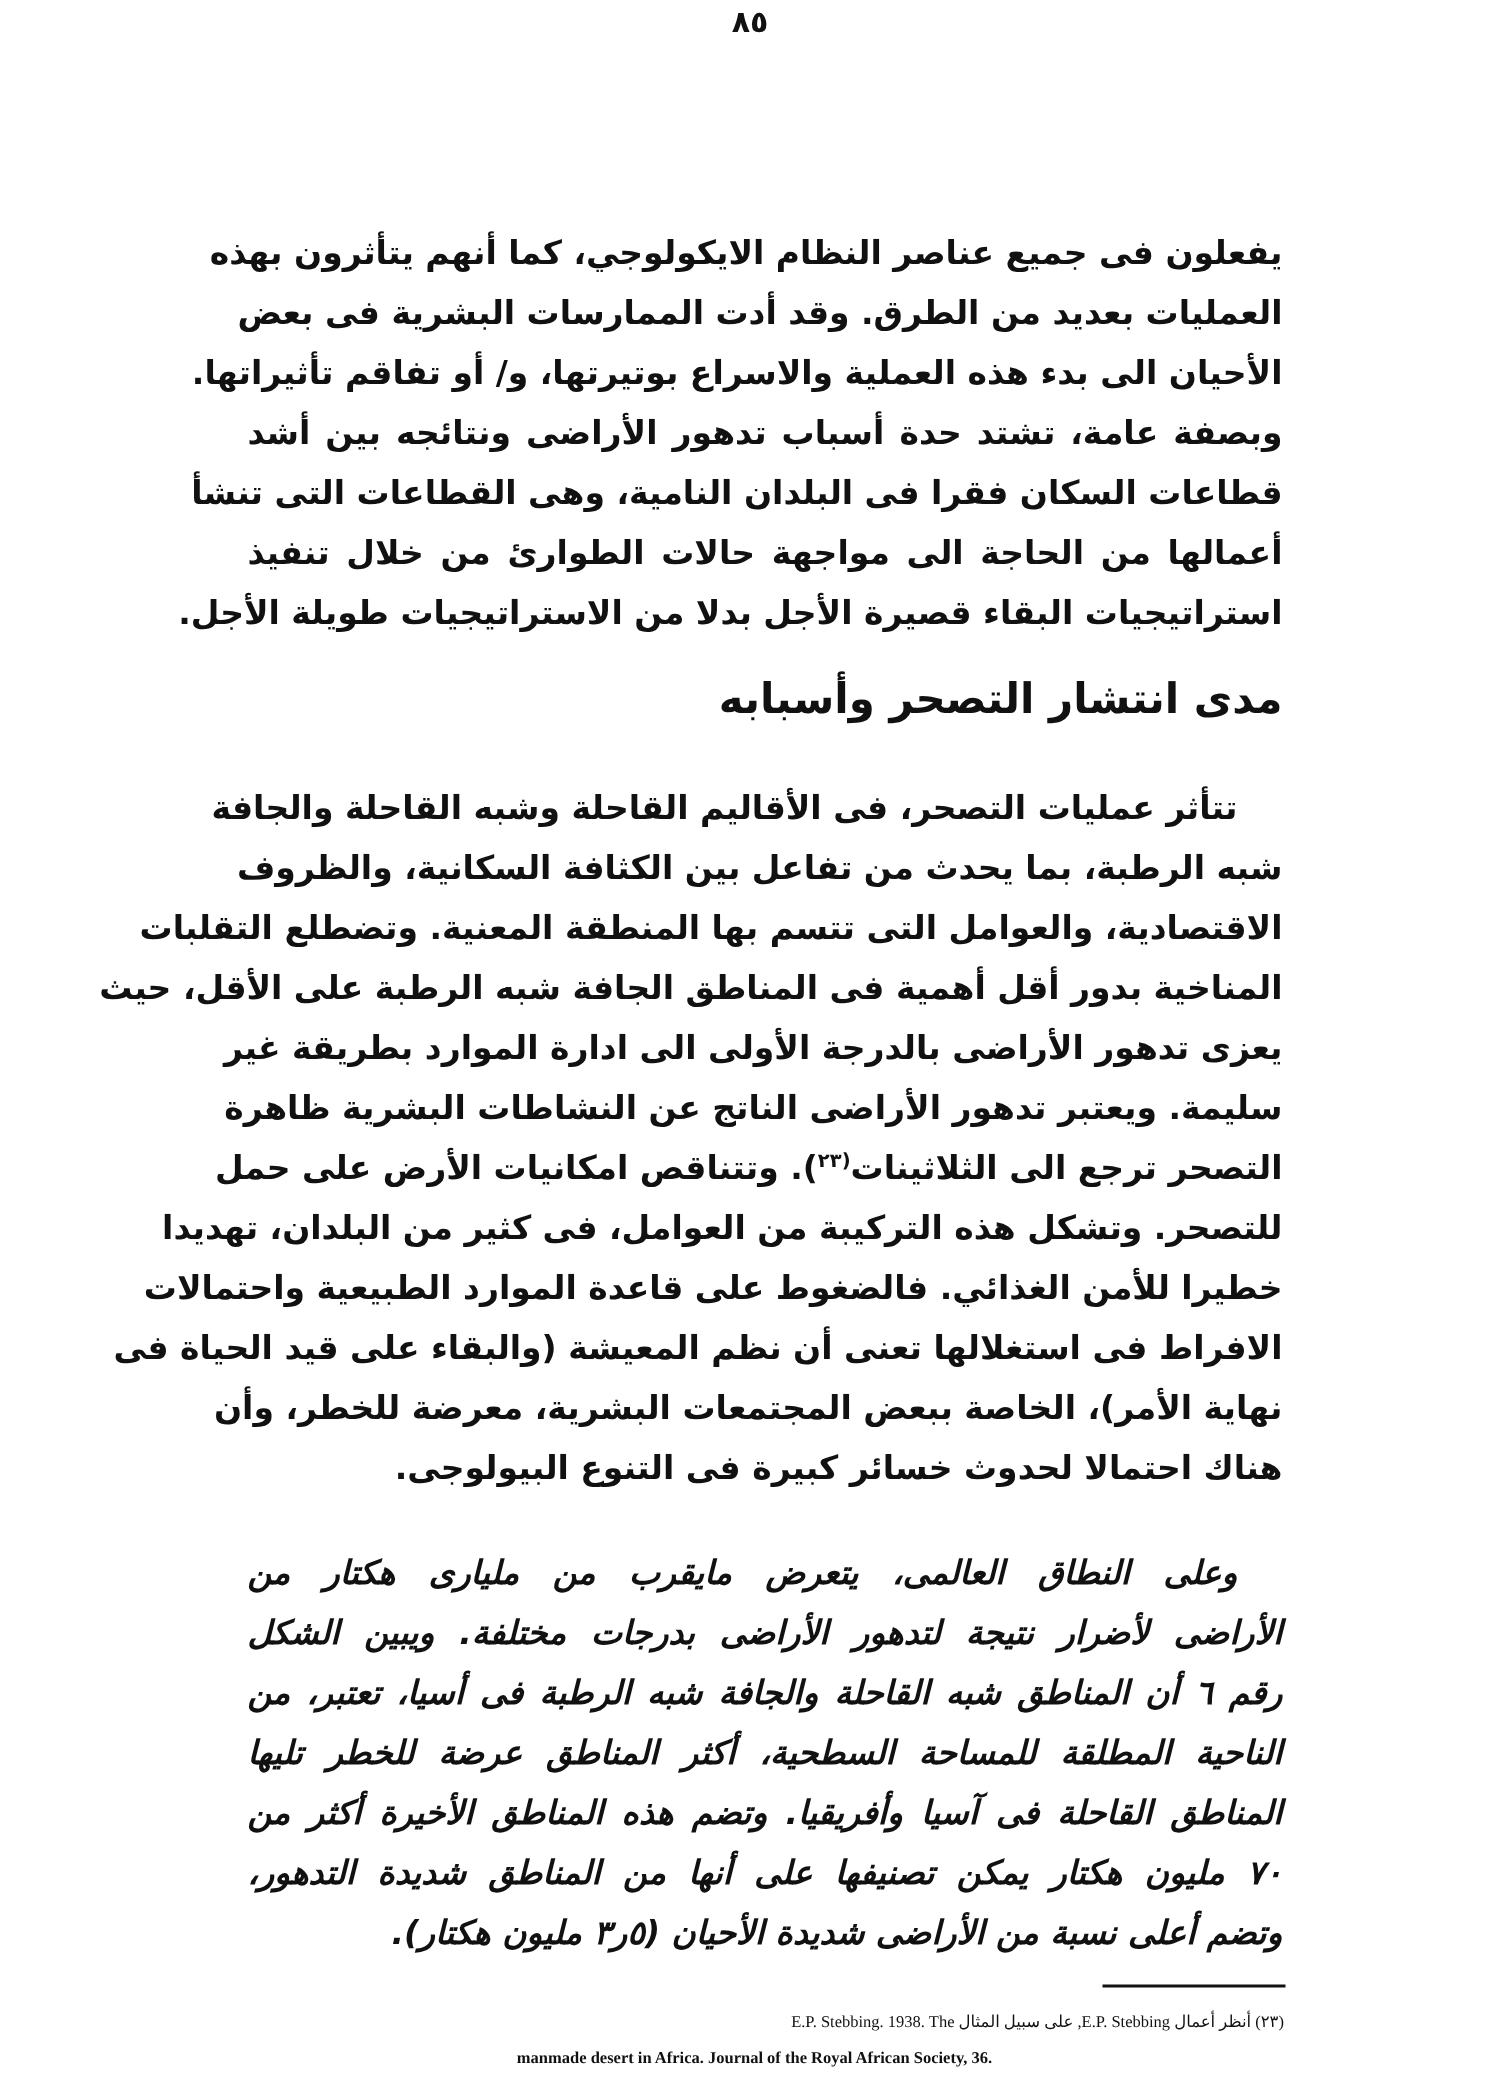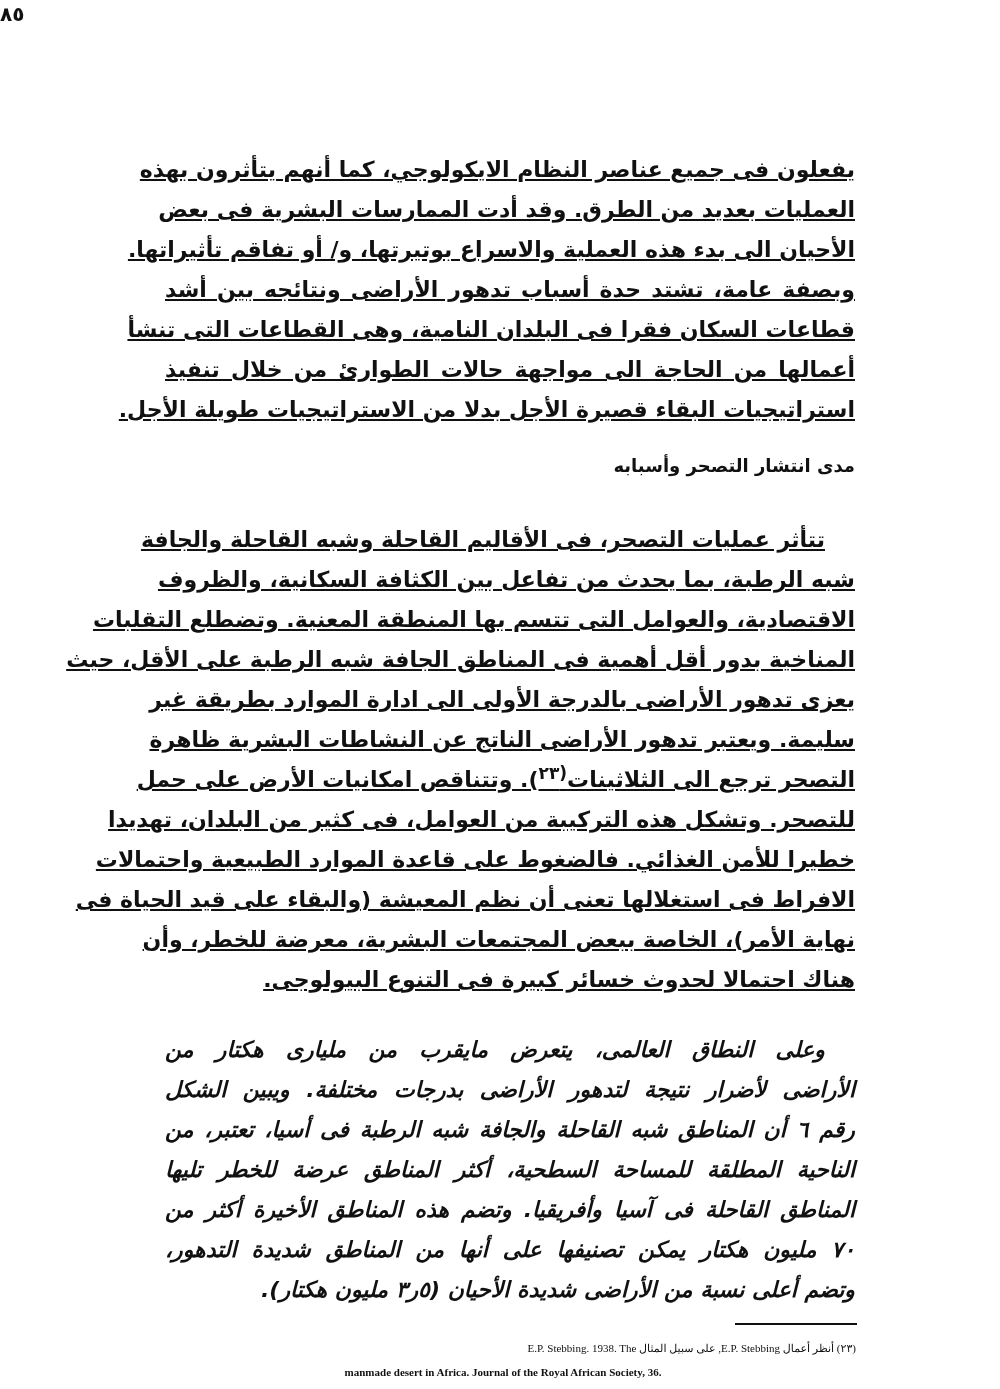--- a/index.html
+++ b/index.html
@@ -1,69 +1,69 @@
 <!DOCTYPE html>
 <html><head>
 <meta charset="utf-8">
 <style>
   html, body { margin: 0; padding: 0; background: #ffffff; }
   body { width: 1000px; height: 1389px; position: relative; overflow: hidden; color: #111; }
   .page-number {
-    position: absolute; top: 2px; left: 0; width: 1000px; 
+    position: absolute; top: 2px; left: 0; width: 1000px; text-align: center;
     font-family: "DejaVu Sans", sans-serif; font-size: 20px; font-weight: bold; color: #111;
   }
   .body-text {
     position: absolute; left: 165px; width: 690px;
     direction: rtl; text-align: justify; text-align-last: right;
     font-family: "DejaVu Sans", sans-serif; font-size: 22px; font-weight: bold;
     color: #111;
   }
   .line {
     display: block; height: 40px; line-height: 40px; white-space: nowrap;
     text-align: justify; text-align-last: justify; direction: rtl;
   }
   .line.last { text-align-last: right; }
   .line.indent { padding-right: 30px; }
   .heading {
     position: absolute; left: 165px; width: 690px; top: 446px;
     direction: rtl; text-align: right;
-    font-family: "DejaVu Sans", sans-serif; font-size: 18px; font-weight: bold; color: #111;
+    font-family: "DejaVu Sans", sans-serif; font-size: 28px; font-weight: bold; color: #111;
     line-height: 40px;
   }
-  .sup { font-size: 17px; vertical-align: super; line-height: 0; }
+  .sup { font-size: 13px; vertical-align: super; line-height: 0; }
   .footnote-rule {
     position: absolute; left: 735px; top: 1323px; width: 122px; height: 2px; background: #111;
   }
   .footnote {
     position: absolute; left: 150px; width: 706px; top: 1336px;
     font-family: "Liberation Serif", serif; font-size: 11px; color: #111;
     line-height: 24px;
   }
   .fn-line { display: block; white-space: nowrap; }
   .fn-line.first { direction: rtl; text-align: right; }
   .fn-line.second { direction: ltr; text-align: center; font-weight: bold; }
 </style>
 </head>
 <body>
 
 <div class="page-number">٨٥</div>
 
-<div class="body-text" style="top:150px;text-decoration:underline;">
+<div class="body-text" style="top:150px;">
   <span class="line">يفعلون فى جميع عناصر النظام الايكولوجي، كما أنهم يتأثرون بهذه</span>
   <span class="line">العمليات بعديد من الطرق. وقد أدت الممارسات البشرية فى بعض</span>
   <span class="line">الأحيان الى بدء هذه العملية والاسراع بوتيرتها، و/ أو تفاقم تأثيراتها.</span>
   <span class="line">وبصفة عامة، تشتد حدة أسباب تدهور الأراضى ونتائجه بين أشد</span>
   <span class="line">قطاعات السكان فقرا فى البلدان النامية، وهى القطاعات التى تنشأ</span>
   <span class="line">أعمالها من الحاجة الى مواجهة حالات الطوارئ من خلال تنفيذ</span>
   <span class="line last">استراتيجيات البقاء قصيرة الأجل بدلا من الاستراتيجيات طويلة الأجل.</span>
 </div>
 
 <div class="heading">مدى انتشار التصحر وأسبابه</div>
 
-<div class="body-text" style="top:520px;text-decoration:underline;">
+<div class="body-text" style="top:520px;">
   <span class="line indent">تتأثر عمليات التصحر، فى الأقاليم القاحلة وشبه القاحلة والجافة</span>
   <span class="line">شبه الرطبة، بما يحدث من تفاعل بين الكثافة السكانية، والظروف</span>
   <span class="line">الاقتصادية، والعوامل التى تتسم بها المنطقة المعنية. وتضطلع التقلبات</span>
   <span class="line">المناخية بدور أقل أهمية فى المناطق الجافة شبه الرطبة على الأقل، حيث</span>
   <span class="line">يعزى تدهور الأراضى بالدرجة الأولى الى ادارة الموارد بطريقة غير</span>
   <span class="line">سليمة. ويعتبر تدهور الأراضى الناتج عن النشاطات البشرية ظاهرة</span>
   <span class="line"><span>التصحر ترجع الى الثلاثينات</span><span class="sup">(٢٣</span><span>). وتتناقص امكانيات الأرض على حمل</span></span>
   <span class="line">للتصحر. وتشكل هذه التركيبة من العوامل، فى كثير من البلدان، تهديدا</span>
   <span class="line">خطيرا للأمن الغذائي. فالضغوط على قاعدة الموارد الطبيعية واحتمالات</span>
   <span class="line">الافراط فى استغلالها تعنى أن نظم المعيشة (والبقاء على قيد الحياة فى</span>

